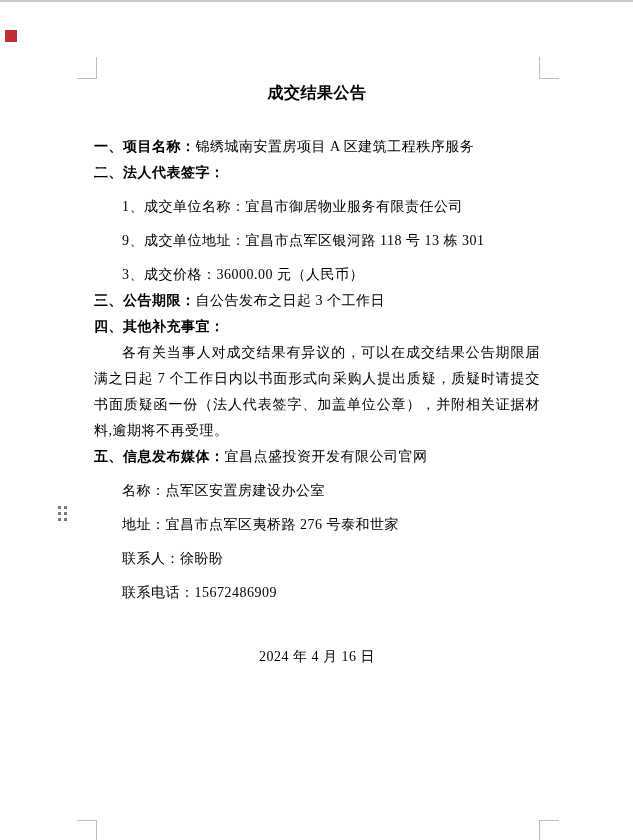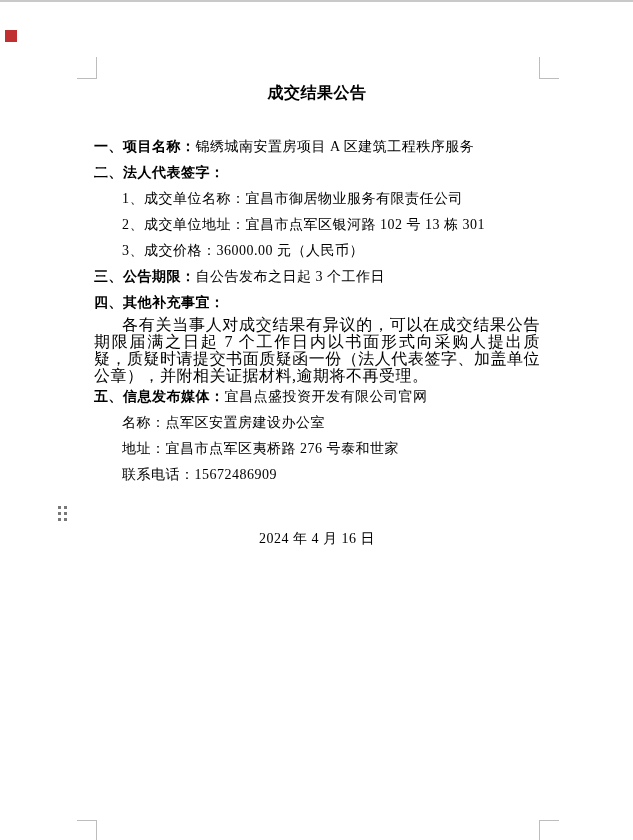--- a/index.html
+++ b/index.html
@@ -62,25 +62,25 @@
   }
   .blank-line { height: 28px; }
   .doc-line {
     margin: 0;
     font-size: 14px;
     line-height: 26px;
     letter-spacing: 0.5px;
     white-space: nowrap;
   }
   .doc-line b { font-weight: 700; }
-  .doc-line.sub { padding-left: 28px; }
+  .doc-line.sub { padding-left: 28px; margin-top: 8px; }
   .doc-para {
     margin: 0;
-    font-size: 16px;
-    line-height: 17px;
+    font-size: 14px;
+    line-height: 26px;
     letter-spacing: 0.5px;
     text-align: justify;
     text-justify: inter-character;
     text-indent: 28px;
   }
   .pre-date-gap { height: 38px; }
   .doc-line.date { text-align: center; white-space: nowrap; }
 </style>
 </head>
 <body>
@@ -108,34 +108,35 @@
 
     <h1 class="doc-title">成交结果公告</h1>
 
     <div class="blank-line"></div>
 
     <p class="doc-line"><b>一、项目名称：</b><span>锦绣城南安置房项目 A 区建筑工程秩序服务</span></p>
 
     <p class="doc-line"><b>二、法人代表签字：</b></p>
 
     <p class="doc-line sub">1、成交单位名称：宜昌市御居物业服务有限责任公司</p>
-    <p class="doc-line sub">2、成交单位地址：宜昌市点军区银河路 102 号 13 栋 301</p>
+    <p class="doc-line sub">9、成交单位地址：宜昌市点军区银河路 118 号 13 栋 301</p>
     <p class="doc-line sub">3、成交价格：36000.00 元（人民币）</p>
 
     <p class="doc-line"><b>三、公告期限：</b><span>自公告发布之日起 3 个工作日</span></p>
 
     <p class="doc-line"><b>四、其他补充事宜：</b></p>
 
     <p class="doc-para">各有关当事人对成交结果有异议的，可以在成交结果公告期限届满之日起 7 个工作日内以书面形式向采购人提出质疑，质疑时请提交书面质疑函一份（法人代表签字、加盖单位公章），并附相关证据材料,逾期将不再受理。</p>
 
     <p class="doc-line"><b>五、信息发布媒体：</b><span>宜昌点盛投资开发有限公司官网</span></p>
 
 
     <p class="doc-line sub">名称：点军区安置房建设办公室</p>
     <p class="doc-line sub">地址：宜昌市点军区夷桥路 276 号泰和世家</p>
+    <p class="doc-line sub">联系人：徐盼盼</p>
     <p class="doc-line sub">联系电话：15672486909</p>
 
     <div class="pre-date-gap"></div>
 
     <p class="doc-line date">2024 年 4 月 16 日</p>
 
   </div>
 </div>
 
 </body></html>

